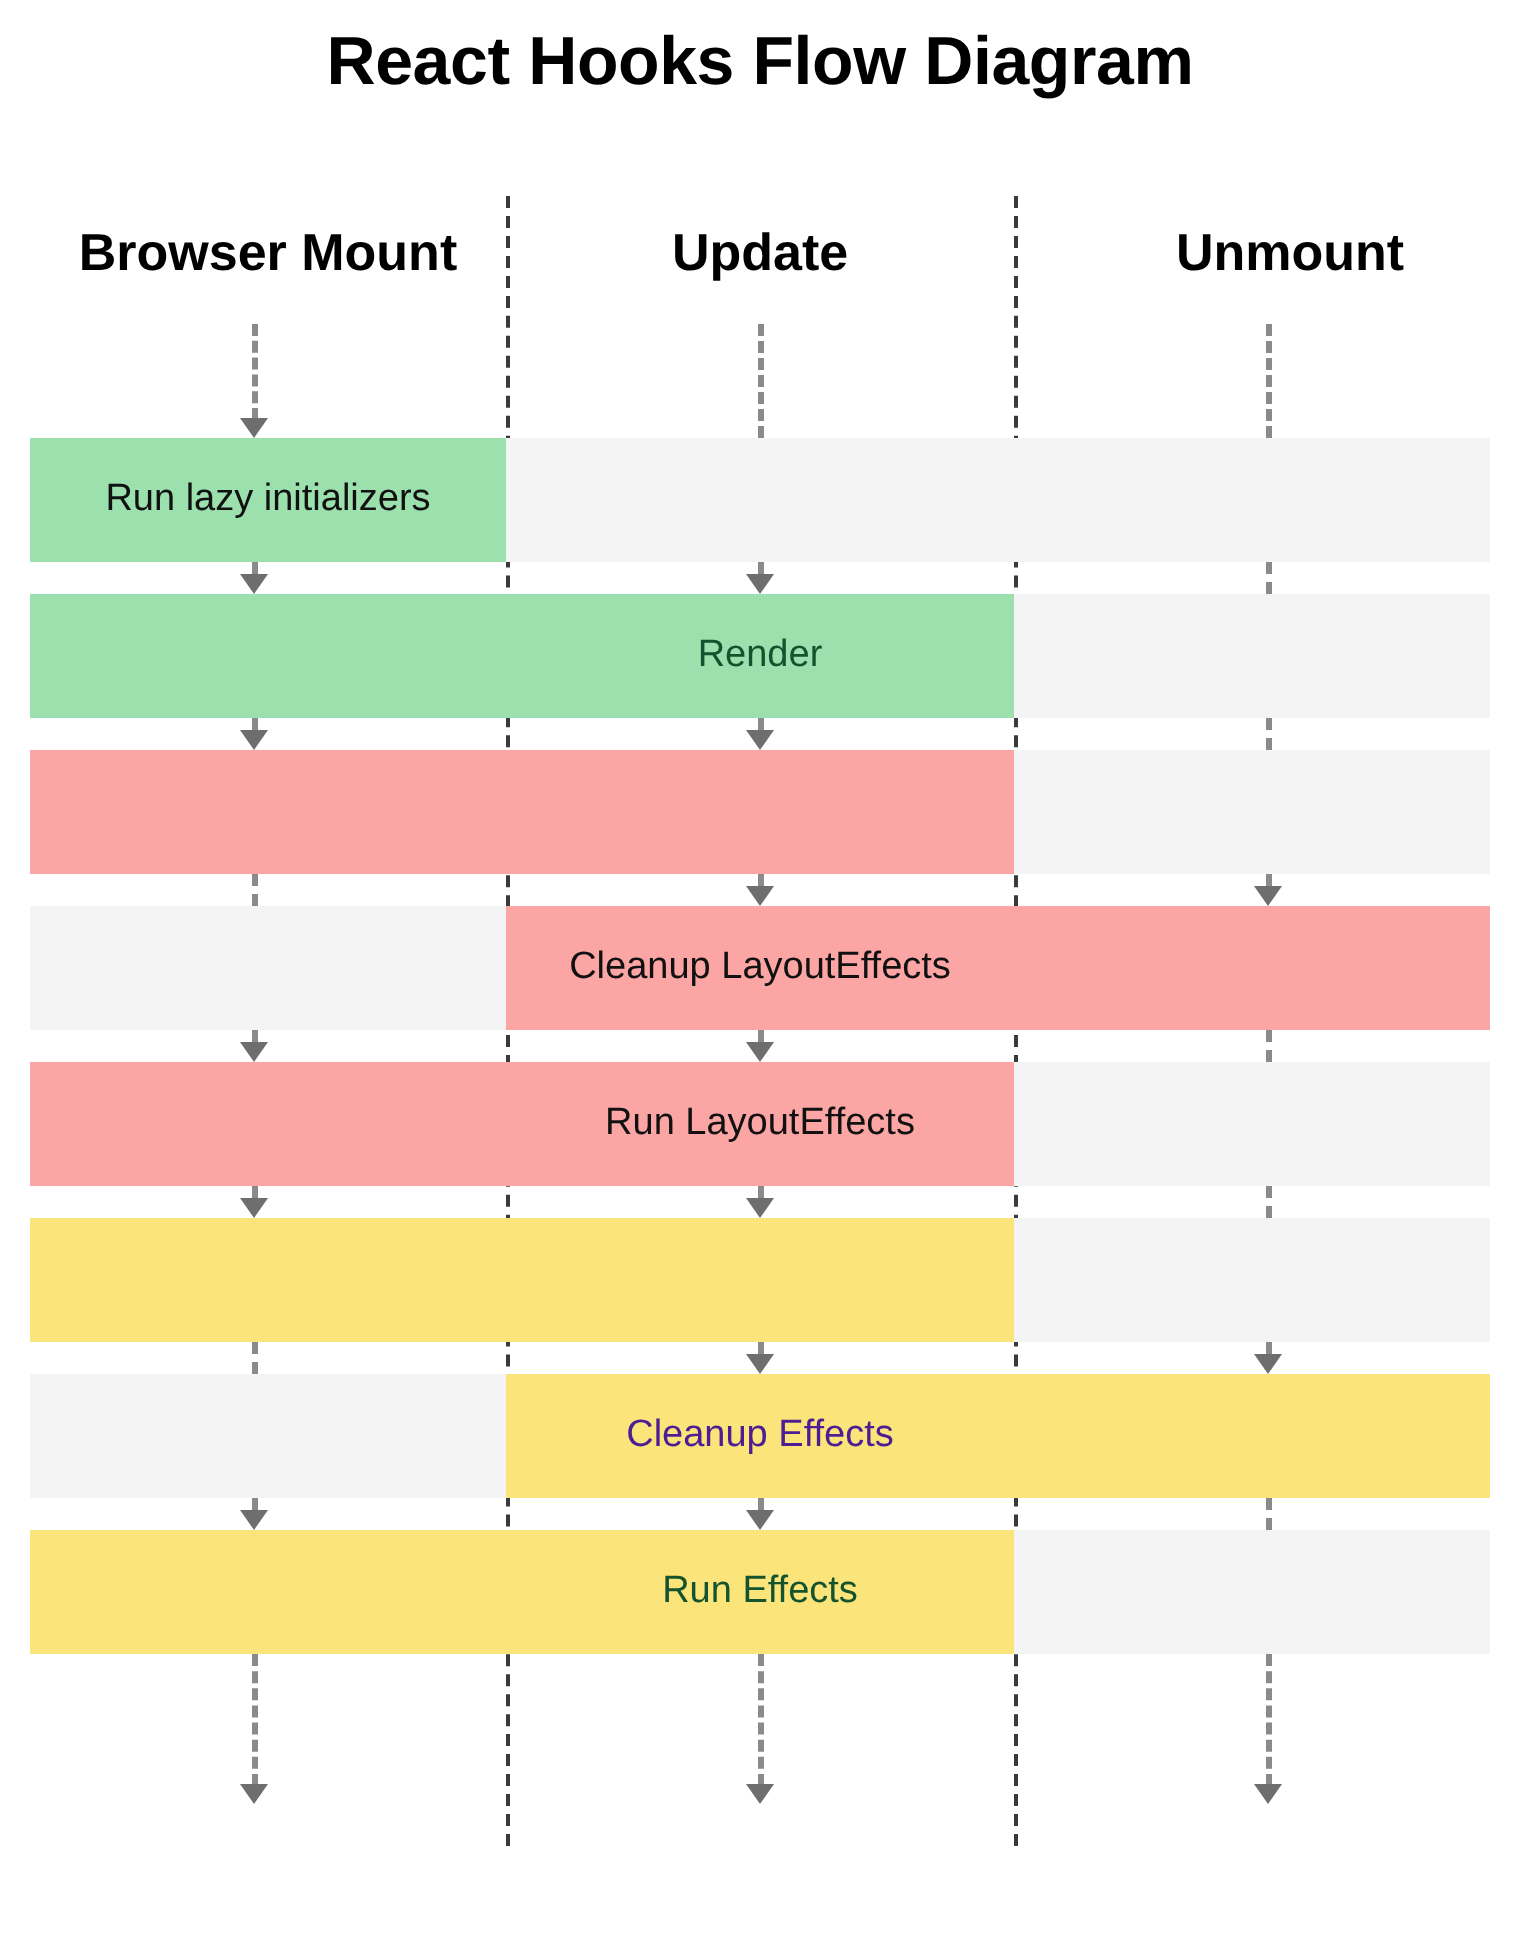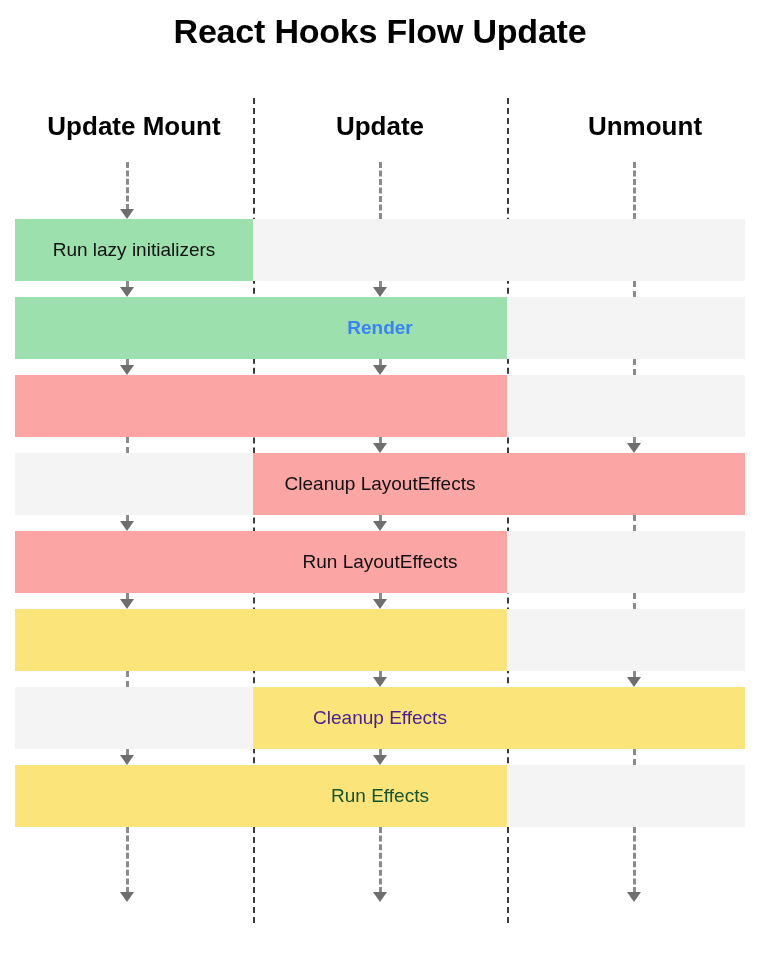--- a/index.html
+++ b/index.html
@@ -95,43 +95,43 @@
     border-left: 7px solid transparent;
     border-right: 7px solid transparent;
     border-top: 10px solid #6e6e6e;
   }
 </style>
 </head>
 <body>
 
 <div id="diagram">
 
-  <div class="title">React Hooks Flow Update</div>
+  <div class="title">React Hooks Flow Diagram</div>
 
   <div id="col-headers">
-      <div class="col-header" style="left: 15px; width: 238px;">Update Mount</div>
+      <div class="col-header" style="left: 15px; width: 238px;">Browser Mount</div>
       <div class="col-header" style="left: 253px; width: 254px; text-align: center;">Update</div>
       <div class="col-header" style="left: 526px; width: 238px;">Unmount</div>
     </div>
   <div id="col-dividers">
       <div class="col-divider" style="left: 253px; border-left-color: rgb(58, 58, 58);"></div>
       <div class="col-divider" style="left: 507px; border-left-color: rgb(58, 58, 58);"></div>
     </div>
   <div id="bands">
       <div class="band" style="top: 219px; left: 15px; width: 730px;">
         <div class="band-seg" style="left: 0px; width: 238px; background: rgb(155, 224, 173);"></div>
         <div class="band-seg" style="left: 238px; width: 254px; background: rgb(244, 244, 244);"></div>
         <div class="band-seg" style="left: 492px; width: 238px; background: rgb(244, 244, 244);"></div>
         <div class="band-label" style="left: 0px; width: 238px; color: rgb(17, 17, 17);">Run lazy initializers</div>
       </div>
       <div class="band" style="top: 297px; left: 15px; width: 730px;">
         <div class="band-seg" style="left: 0px; width: 238px; background: rgb(155, 224, 173);"></div>
         <div class="band-seg" style="left: 238px; width: 254px; background: rgb(155, 224, 173);"></div>
         <div class="band-seg" style="left: 492px; width: 238px; background: rgb(244, 244, 244);"></div>
-        <div class="band-label" style="left: 238px; width: 254px; color: #3b82f6; font-weight: bold;">Render</div>
+        <div class="band-label" style="left: 238px; width: 254px; color: #14532d;">Render</div>
       </div>
       <div class="band" style="top: 375px; left: 15px; width: 730px;">
         <div class="band-seg" style="left: 0px; width: 238px; background: rgb(252, 165, 165);"></div>
         <div class="band-seg" style="left: 238px; width: 254px; background: rgb(252, 165, 165);"></div>
         <div class="band-seg" style="left: 492px; width: 238px; background: rgb(244, 244, 244);"></div>
       </div>
       <div class="band" style="top: 453px; left: 15px; width: 730px;">
         <div class="band-seg" style="left: 0px; width: 238px; background: rgb(244, 244, 244);"></div>
         <div class="band-seg" style="left: 238px; width: 254px; background: rgb(252, 165, 165);"></div>
         <div class="band-seg" style="left: 492px; width: 238px; background: rgb(252, 165, 165);"></div>

